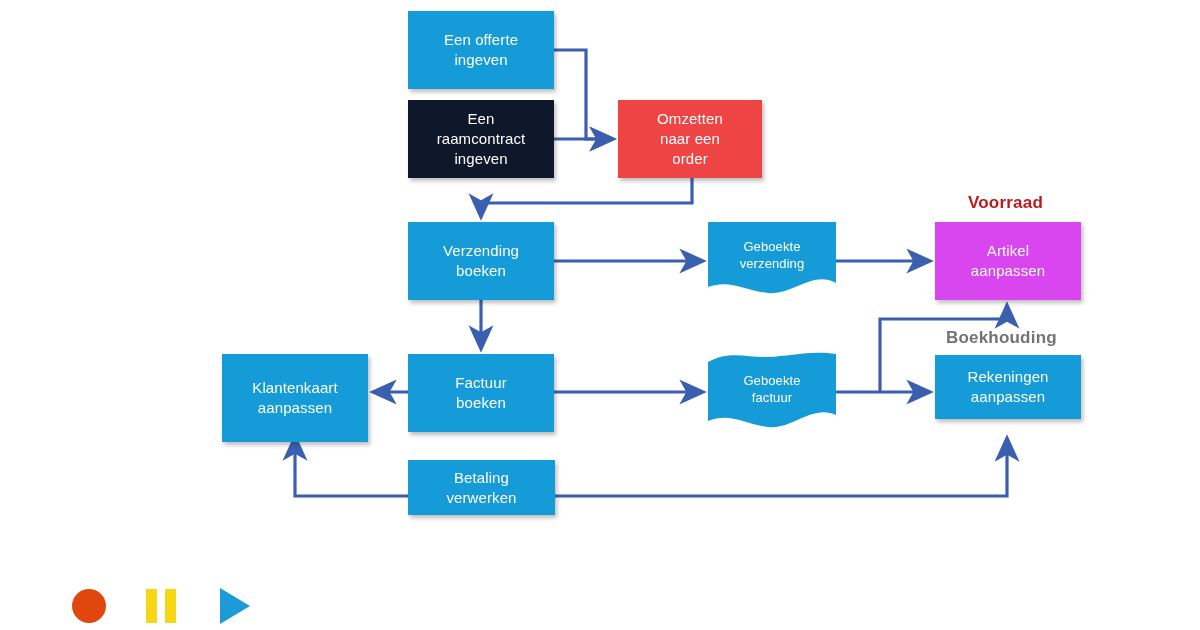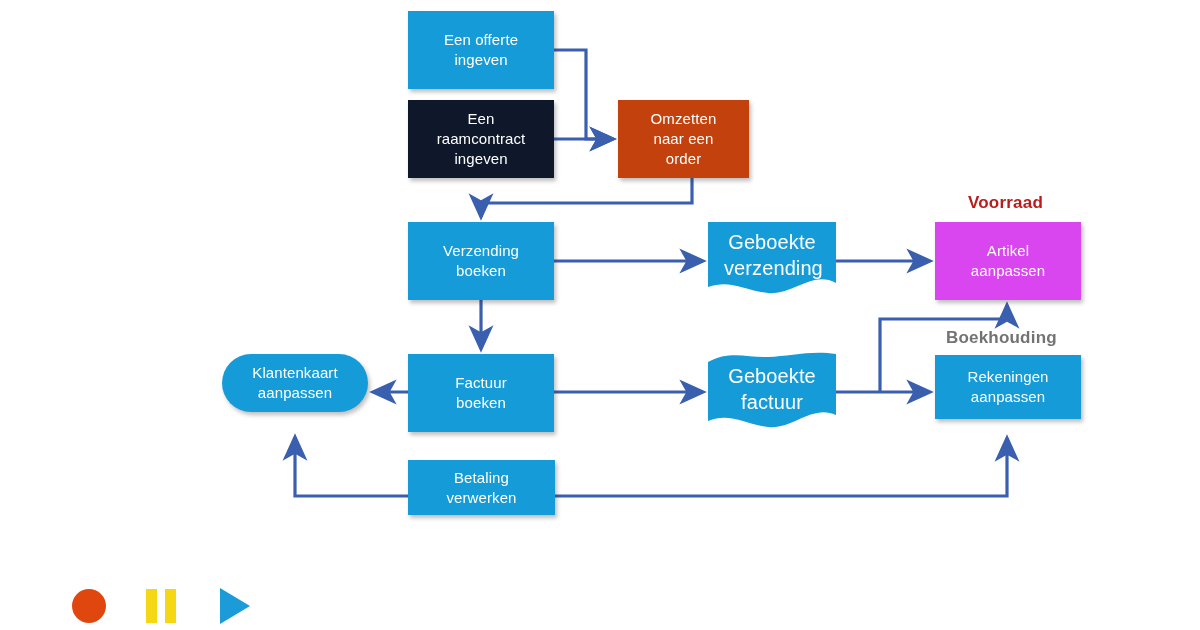--- a/index.html
+++ b/index.html
@@ -41,21 +41,21 @@
   .node span { display: block; width: 100%; }
   
   .doc {
     background: transparent;
     box-shadow: none;
   }
   .doc-label {
     position: absolute;
     z-index: 4;
     color: #ffffff;
-    font-size: 20px;
+    font-size: 13px;
     line-height: 1.32;
     text-align: center;
     display: flex;
     align-items: center;
     justify-content: center;
   }
   .grouplabel {
     position: absolute;
     color: #231f20;
     font-size: 17px;
@@ -135,37 +135,37 @@
   <div class="grouplabel" style="left: 946px; top: 328px; color: #737373;">Boekhouding</div>
 
   <div class="node" style="left: 408px; top: 11px; width: 146px; height: 78px; background: rgb(21, 155, 215); color: rgb(255, 255, 255);">
     <span>Een offerte<br>ingeven</span>
   </div>
 
   <div class="node" style="left: 408px; top: 100px; width: 146px; height: 78px; background: #0f172a; color: rgb(255, 255, 255);">
     <span>Een<br>raamcontract<br>ingeven</span>
   </div>
 
-  <div class="node" style="left: 618px; top: 100px; width: 131px; height: 78px; background: #c2410c; color: rgb(255, 255, 255);">
+  <div class="node" style="left: 618px; top: 100px; width: 144px; height: 78px; background: #ef4444; color: rgb(255, 255, 255);">
     <span>Omzetten<br>naar een<br>order</span>
   </div>
 
   <div class="node" style="left: 408px; top: 222px; width: 146px; height: 78px; background: rgb(21, 155, 215); color: rgb(255, 255, 255);">
     <span>Verzending<br>boeken</span>
   </div>
 
   <div class="node doc doc-label" style="left: 708px; top: 222px; width: 128px; height: 66px; color: rgb(255, 255, 255);">
     <span>Geboekte<br>verzending</span>
   </div>
 
   <div class="node" style="left: 935px; top: 222px; width: 146px; height: 78px; background: #d946ef; color: rgb(255, 255, 255);">
     <span>Artikel<br>aanpassen</span>
   </div>
 
-  <div class="node" style="left: 222px; top: 354px; width: 146px; height: 58px; background: rgb(21, 155, 215); color: rgb(255, 255, 255); border-radius: 30px;">
+  <div class="node" style="left: 222px; top: 354px; width: 146px; height: 88px; background: rgb(21, 155, 215); color: rgb(255, 255, 255);">
     <span>Klantenkaart<br>aanpassen</span>
   </div>
 
   <div class="node" style="left: 408px; top: 354px; width: 146px; height: 78px; background: rgb(21, 155, 215); color: rgb(255, 255, 255);">
     <span>Factuur<br>boeken</span>
   </div>
 
   <div class="node doc doc-label" style="left: 708px; top: 358px; width: 128px; height: 62px; color: rgb(255, 255, 255);">
     <span>Geboekte<br>factuur</span>
   </div>

